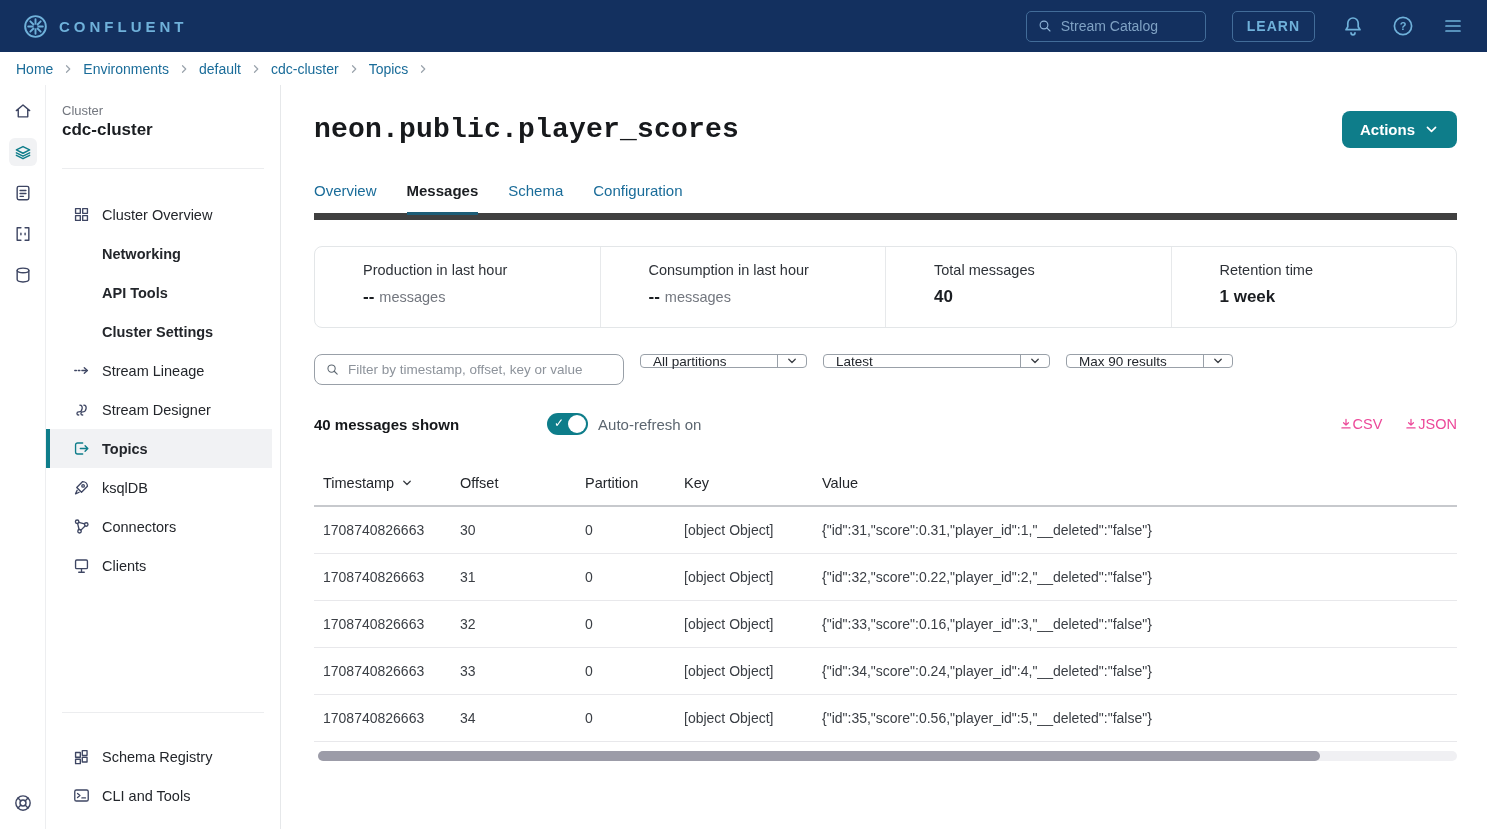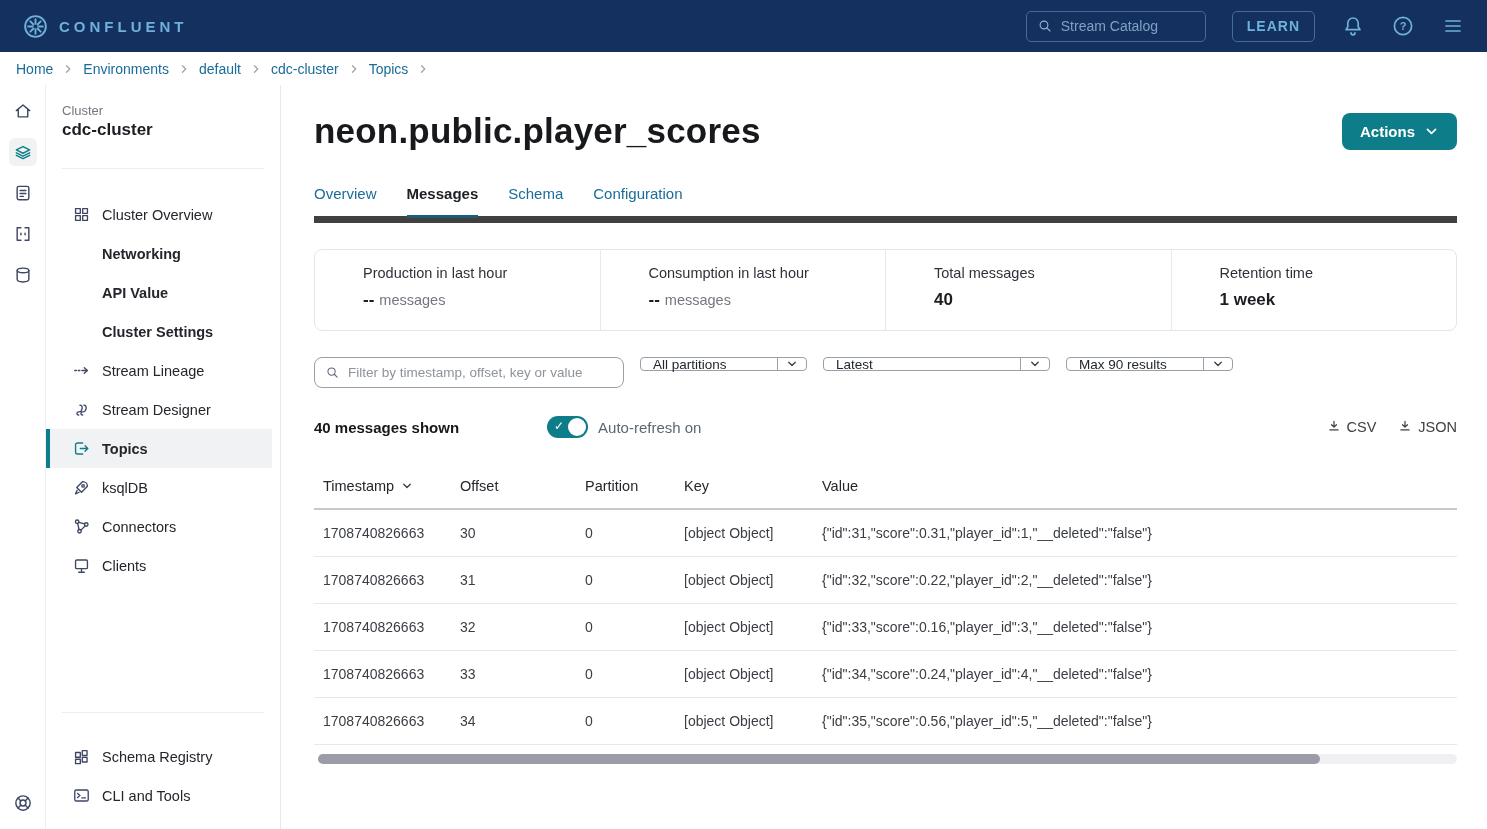--- a/index.html
+++ b/index.html
@@ -52,21 +52,21 @@
   .side-item.sub .lbl { font-weight:600; }
   .side-item.selected { background:#F1F2F4; border-left-color:#0E7D8A; }
   .side-item.selected .icon { color:#0E7D8A; }
   .side-item.selected .lbl { font-weight:700; }
   .side-footer { margin-top:auto; padding-bottom:14px; }
   .side-footer .side-divider { margin-bottom:24px; }
 
   
   .main { flex:1; padding:26px 30px 0 33px; overflow:hidden; }
   .title-row { display:flex; align-items:center; justify-content:space-between; }
-  .page-title { font-size:35px; font-weight:700; color:#17191C; letter-spacing:0.2px; }
+  .page-title { font-size:28px; font-weight:700; color:#17191C; letter-spacing:0.2px;font-family:Liberation Mono, monospace; }
   .actions-btn { background:#0E7D8A; color:#fff; border:none; border-radius:8px; height:37px;
     padding:0 18px; font-size:15px; font-weight:700; font-family:inherit; display:flex;
     align-items:center; gap:9px; cursor:pointer; }
   .actions-btn .icon { width:15px; height:15px; }
 
   .tabs { display:flex; gap:30px; margin-top:34px; border-bottom:7px solid #404040; }
   .tab { font-size:15px; color:#1A6C99; padding-bottom:13px; cursor:pointer;
     border-bottom:3px solid transparent; margin-bottom:-2px; }
   .tab.active { color:#1B1E22; font-weight:700; border-bottom-color:#1D5D77; }
 
@@ -95,21 +95,21 @@
 
   .msg-bar { margin-top:28px; display:flex; align-items:center; }
   .msg-count { font-size:15px; font-weight:700; color:#16181B; }
   .toggle { margin-left:88px; width:41px; height:22px; background:#0E7D8A; border-radius:11px;
     position:relative; cursor:pointer; flex:0 0 auto; }
   .toggle .check { position:absolute; left:7px; top:3px; color:#fff; font-size:12px; }
   .toggle .knob { position:absolute; right:2px; top:2px; width:18px; height:18px;
     background:#fff; border-radius:50%; }
   .autorefresh-lbl { margin-left:10px; font-size:15px; color:#5C6670; }
   .dl-links { margin-left:auto; display:flex; gap:22px; }
-  .dl-link { display:flex; align-items:flex-start; gap:6px; color:#404040; font-size:14.5px; cursor:pointer; }
+  .dl-link { display:flex; align-items:center; color:#ec4899; font-size:14.5px; cursor:pointer; }
   .dl-link .icon { width:14px; height:14px; }
 
   .msg-table { margin-top:28px; width:100%; border-collapse:collapse; table-layout:fixed; }
   .msg-table th { text-align:left; font-size:14.5px; font-weight:500; color:#23262B;
     padding:12px 8px 14px 9px; border-bottom:2px solid #C7C9CD; }
   .msg-table th .sort { display:inline-flex; width:12px; height:12px; margin-left:7px;
     vertical-align:-1px; color:#3A3E44; }
   .msg-table td { font-size:14px; color:#3A3E44; padding:0 8px 0 9px; height:47px;
     border-bottom:1px solid #E8E8EB; white-space:nowrap; overflow:hidden; }
   .col-ts { width:137px; } .col-off { width:125px; } .col-part { width:99px; } .col-key { width:138px; }
@@ -265,21 +265,21 @@
             </svg>
           </span>
           <span class="lbl">Cluster Overview</span>
         </div>
         <div class="side-item sub">
           <span class="icon-spacer"></span>
           <span class="lbl">Networking</span>
         </div>
         <div class="side-item sub">
           <span class="icon-spacer"></span>
-          <span class="lbl">API Value</span>
+          <span class="lbl">API Tools</span>
         </div>
         <div class="side-item sub">
           <span class="icon-spacer"></span>
           <span class="lbl">Cluster Settings</span>
         </div>
         <div class="side-item">
           <span class="icon">
             <svg viewBox="0 0 24 24">
               <path d="M3.5 12h8" stroke-dasharray="2 2.4"></path>
               <path d="M12.5 12h5.5"></path>

